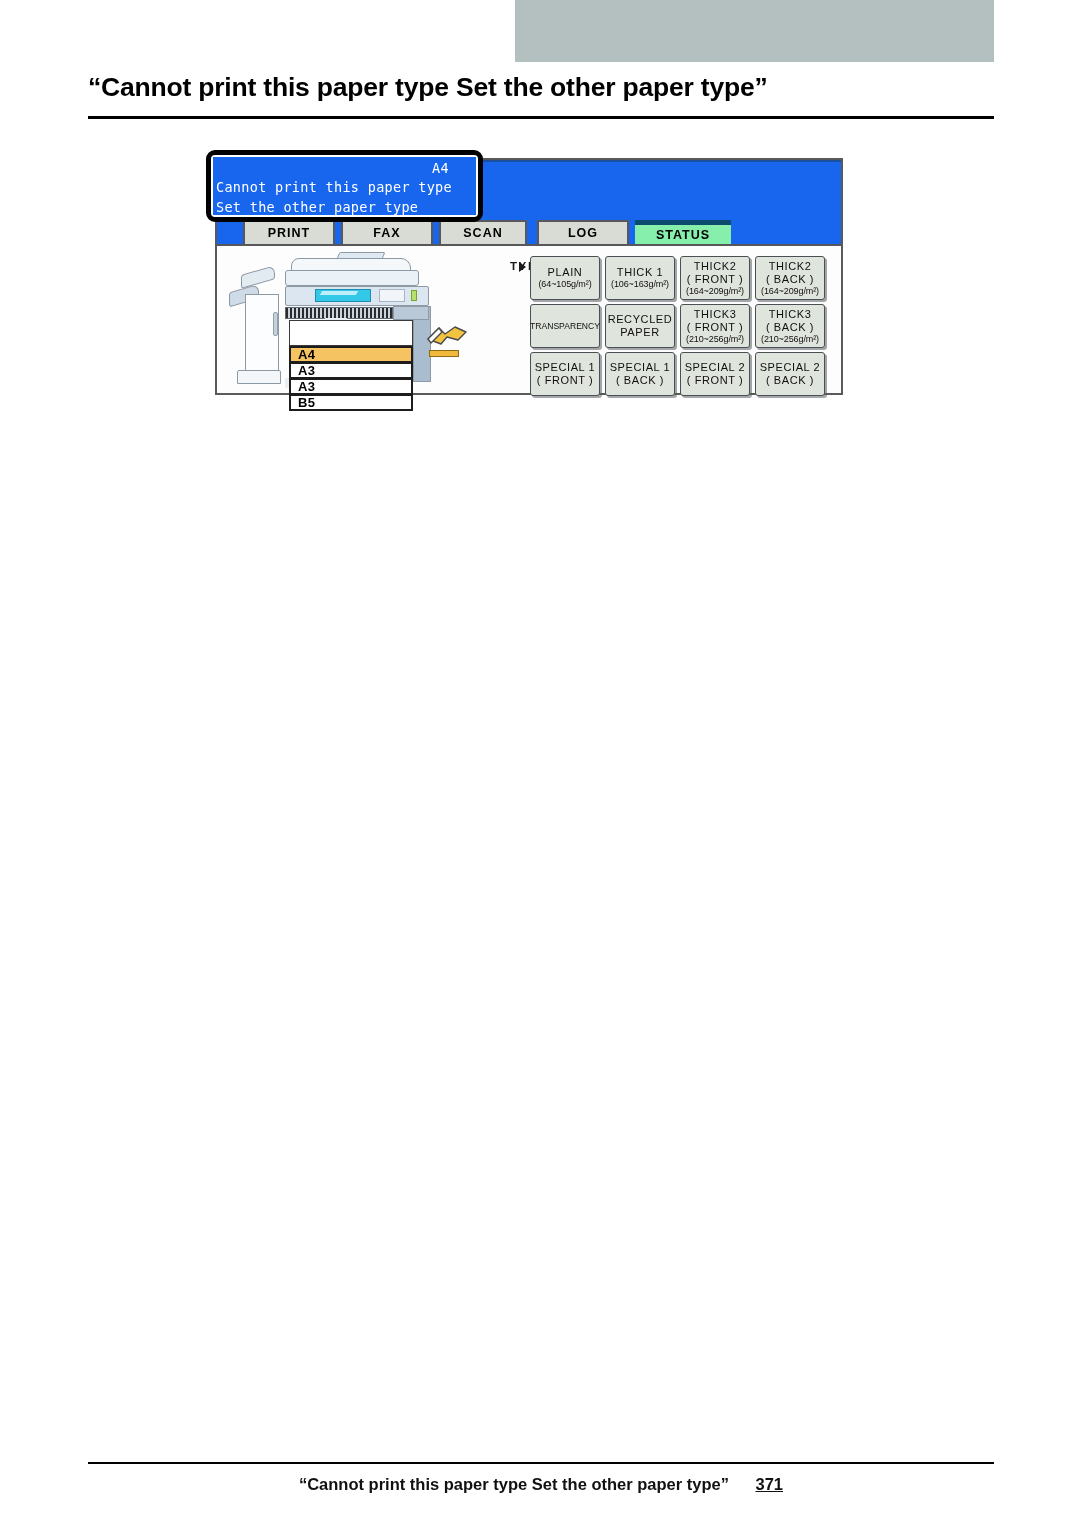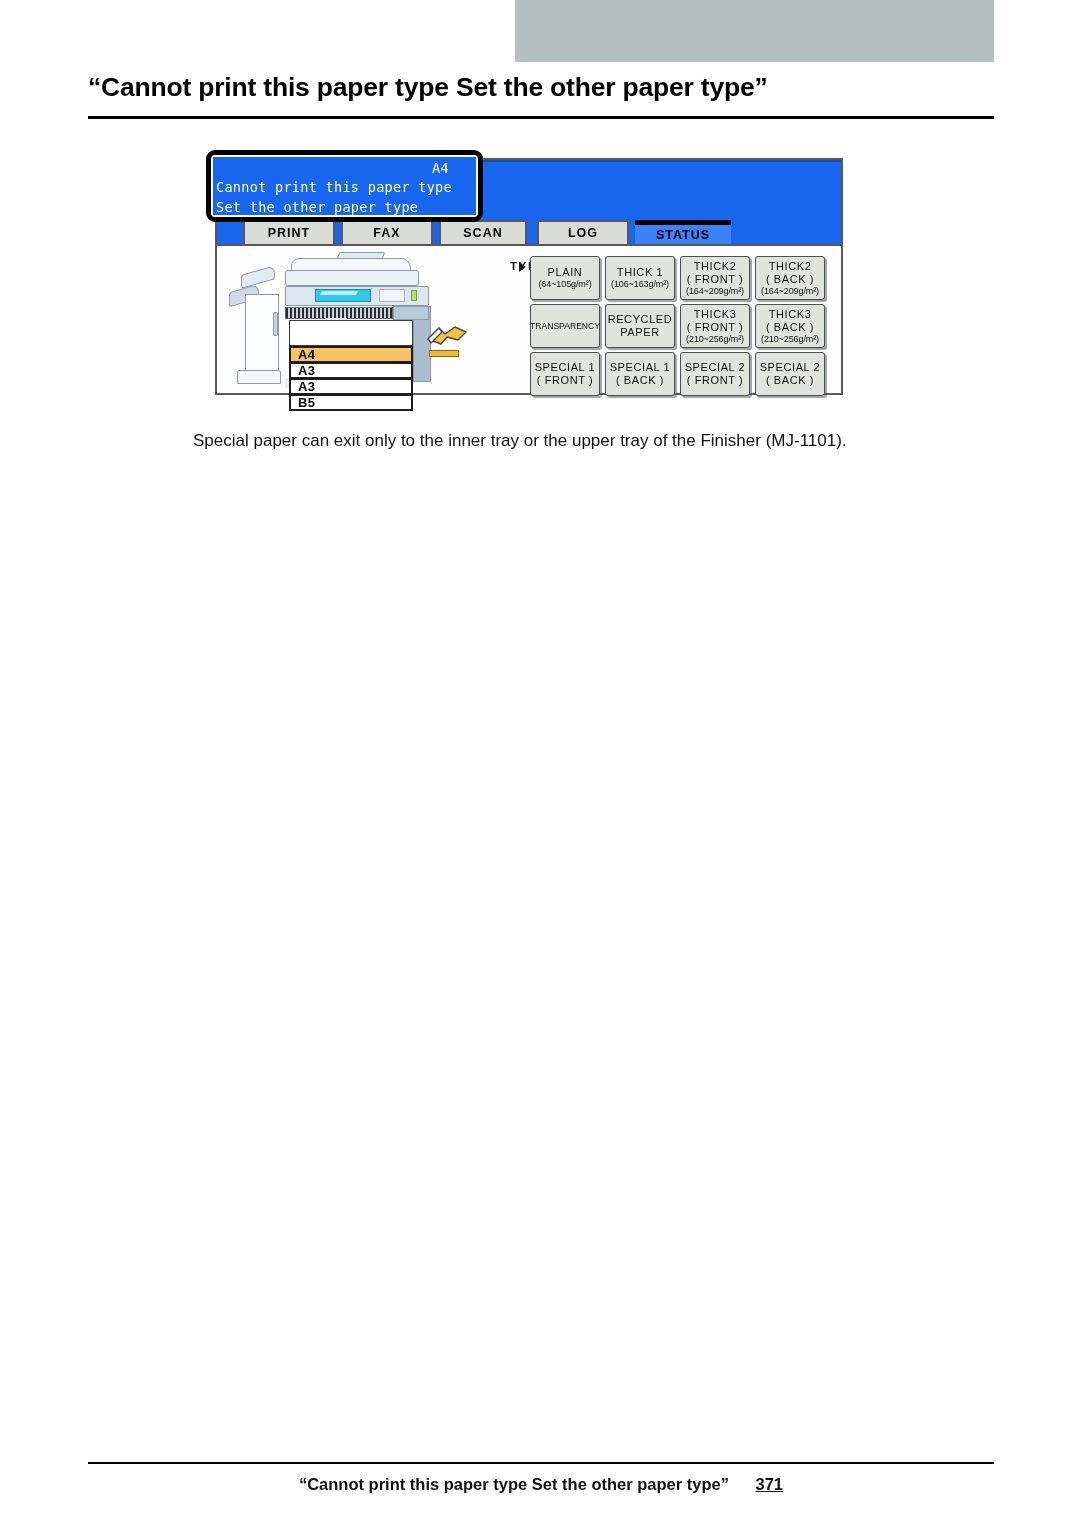--- a/index.html
+++ b/index.html
@@ -114,23 +114,23 @@
     align-items: center;
     justify-content: center;
     text-align: center;
   }
   .tab.inactive {
     background: #d8dcd4;
     border: 2px solid #58585a;
     border-bottom: none;
   }
   .tab.active {
-    background: #3b82f6;
+    background: #86efac;
     border: none;
-    border-top: 5px solid #000000;
+    border-top: 5px solid #0c4a6e;
   }
   .tab-print  { left: 26px;  width: 92px; }
   .tab-fax    { left: 124px; width: 92px; }
   .tab-scan   { left: 222px; width: 88px; }
   .tab-log    { left: 320px; width: 92px; }
   .tab-status { left: 418px; width: 96px; }
 
   
   .lcd-body {
     position: absolute;
@@ -458,20 +458,19 @@
   </div>
 </div>
 
 <div class="callout-fill"></div>
 <div class="callout-text co-size">A4</div>
 <div class="callout-text co-line1">Cannot print this paper type</div>
 <div class="callout-text co-line2">Set the other paper type</div>
 <div class="callout"></div>
 
 <div class="body-text">
-  <p>Special paper can exit only to the inner tray or the upper tray of the Finisher (MJ-1101).</p>
 </div>
 
 <div class="footer-rule"></div>
 <div class="footer">
   <span class="f-title">“Cannot print this paper type Set the other paper type”</span>
   <span class="f-page">371</span>
 </div>
 
 </body></html>

